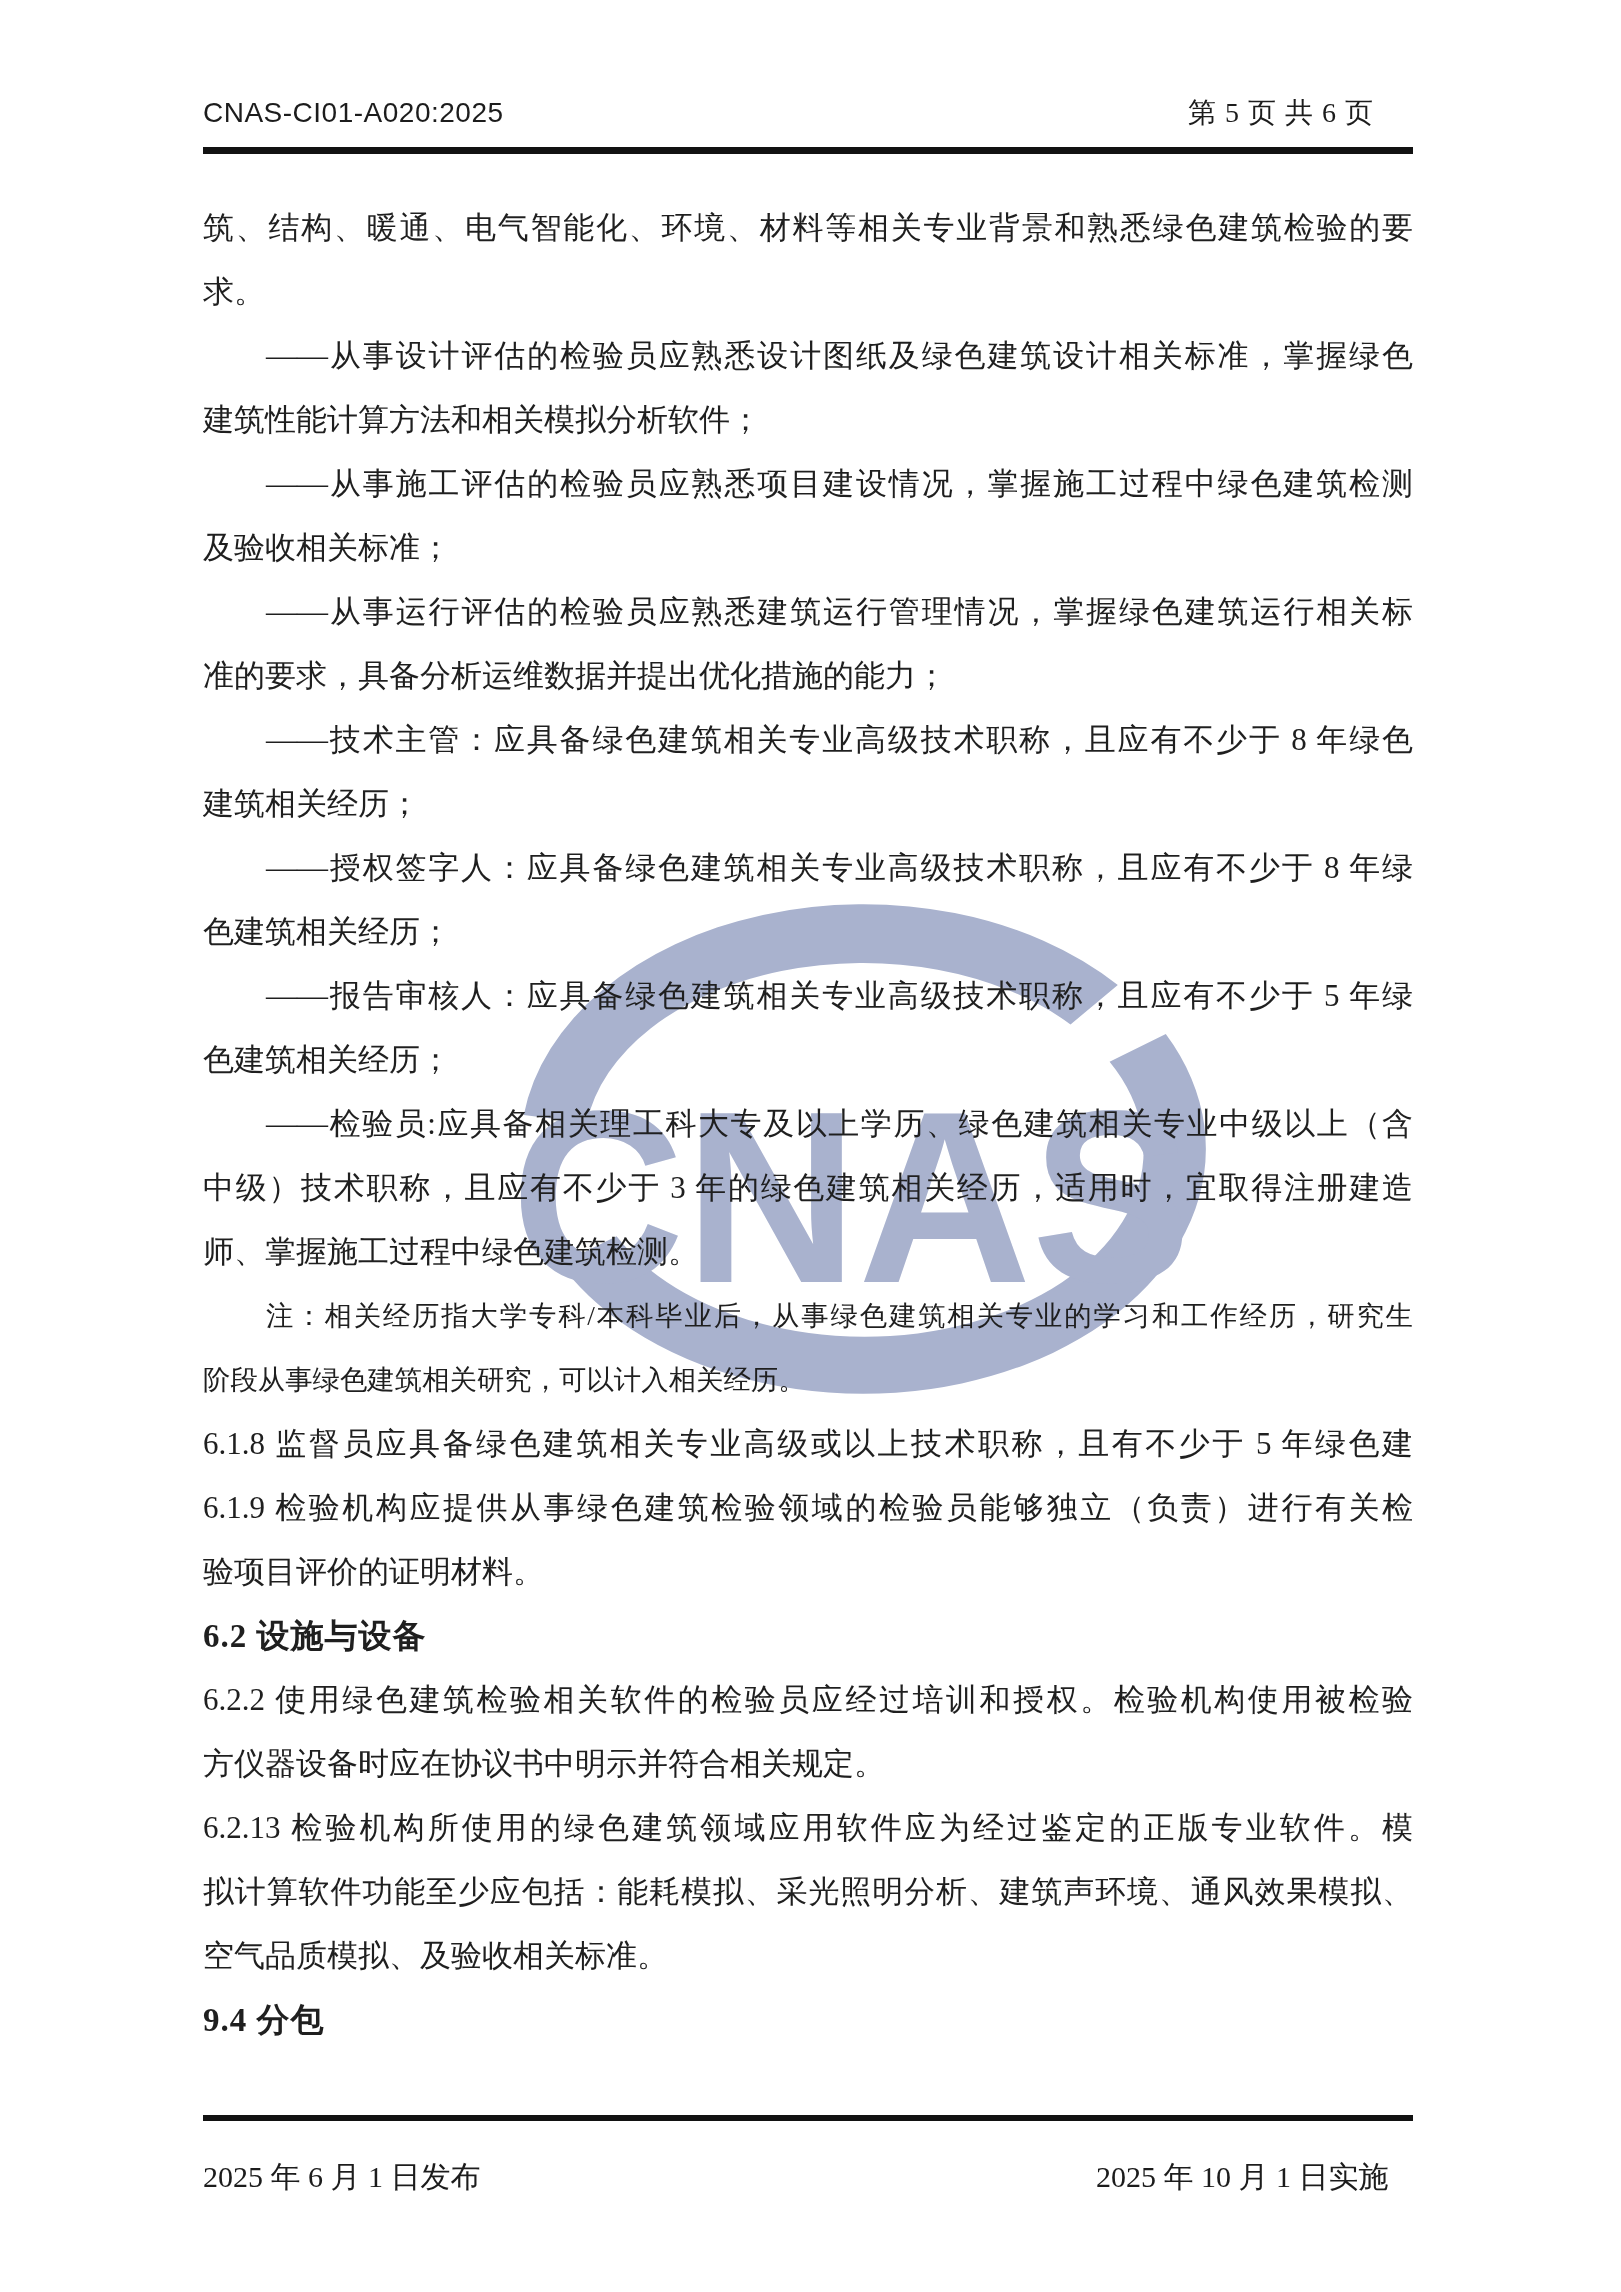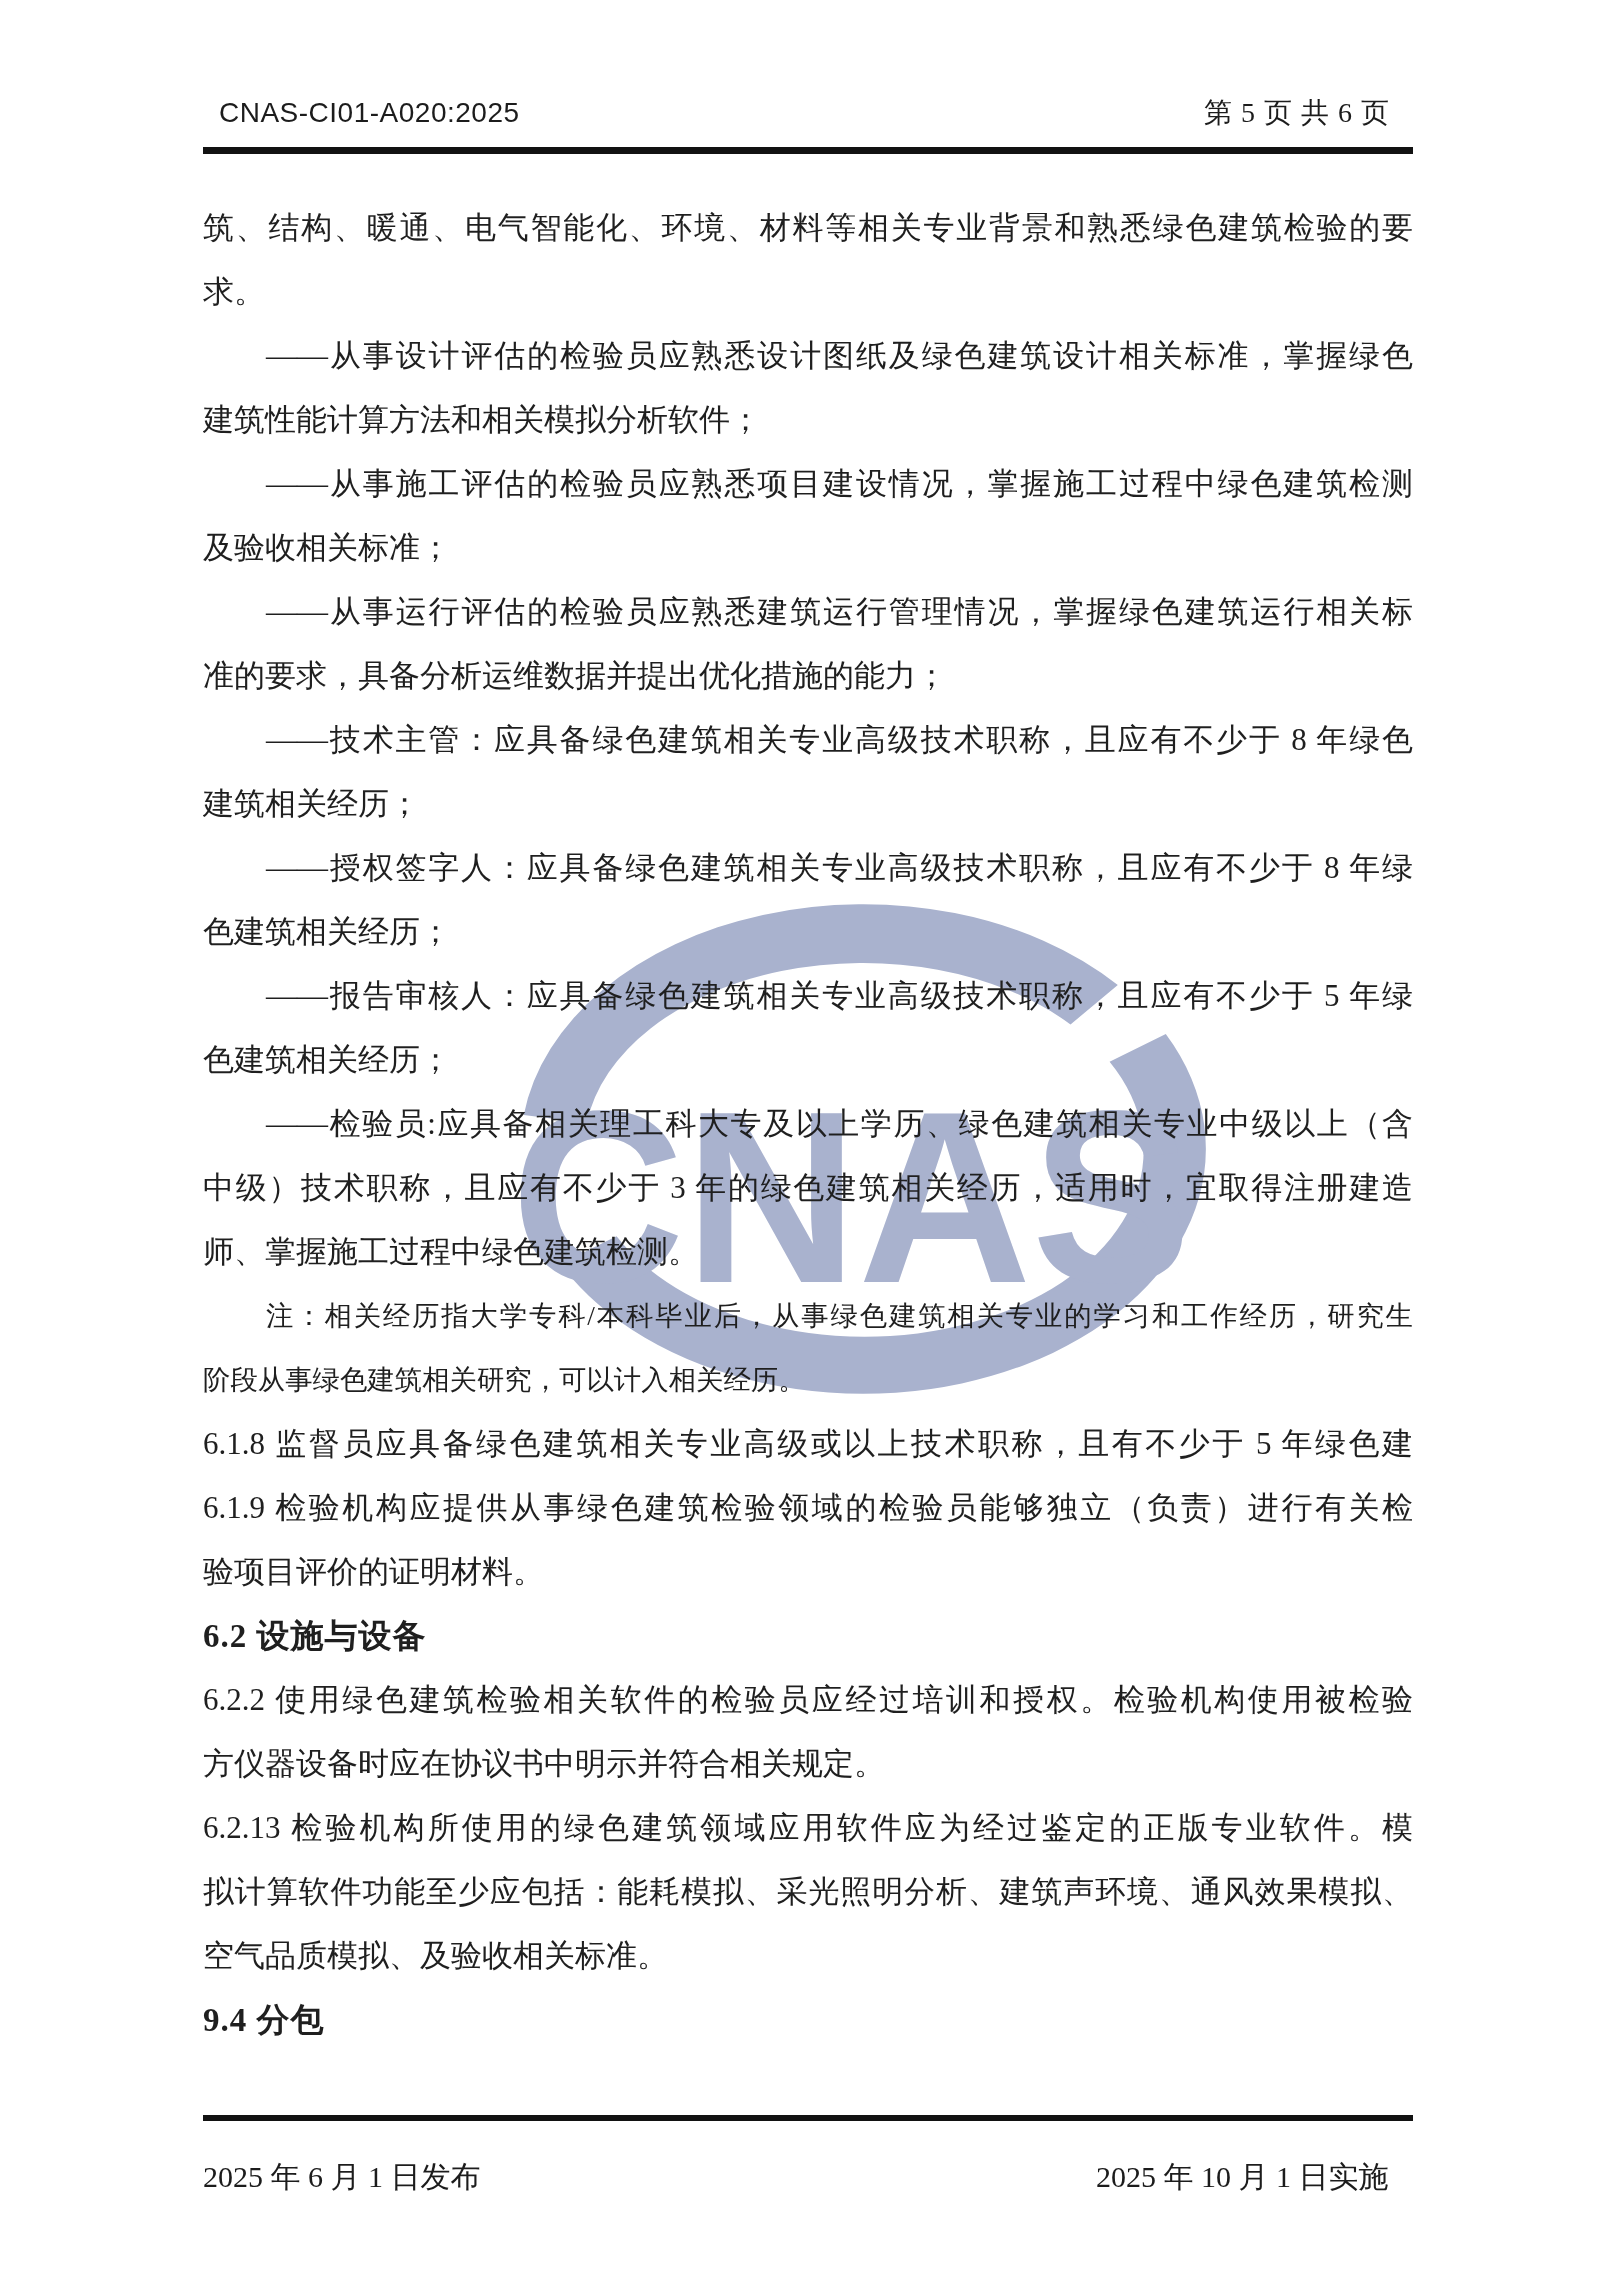--- a/index.html
+++ b/index.html
@@ -10,21 +10,21 @@
     font-family:"Liberation Serif","DejaVu Serif",serif;
     color:#1f1f1f;
     overflow:hidden;
     -webkit-font-smoothing:antialiased;
   }
   .page{position:absolute;inset:0;}
 
   
   .hdr-row{
     position:absolute;left:203px;width:1210px;top:94px;height:51px;
-    display:flex;justify-content:space-between;align-items:baseline;margin-left:16px;
+    display:flex;justify-content:space-between;align-items:baseline;
   }
   .doc-code{
     font-family:"Liberation Sans","DejaVu Sans",sans-serif;
     font-size:28px;letter-spacing:0.5px;color:#1c1c1c;
   }
   .page-num{
     font-size:28px;color:#1c1c1c;padding-right:39px;letter-spacing:1px;
   }
   .hdr-rule{
     position:absolute;left:203px;width:1210px;top:147px;height:6.9px;

